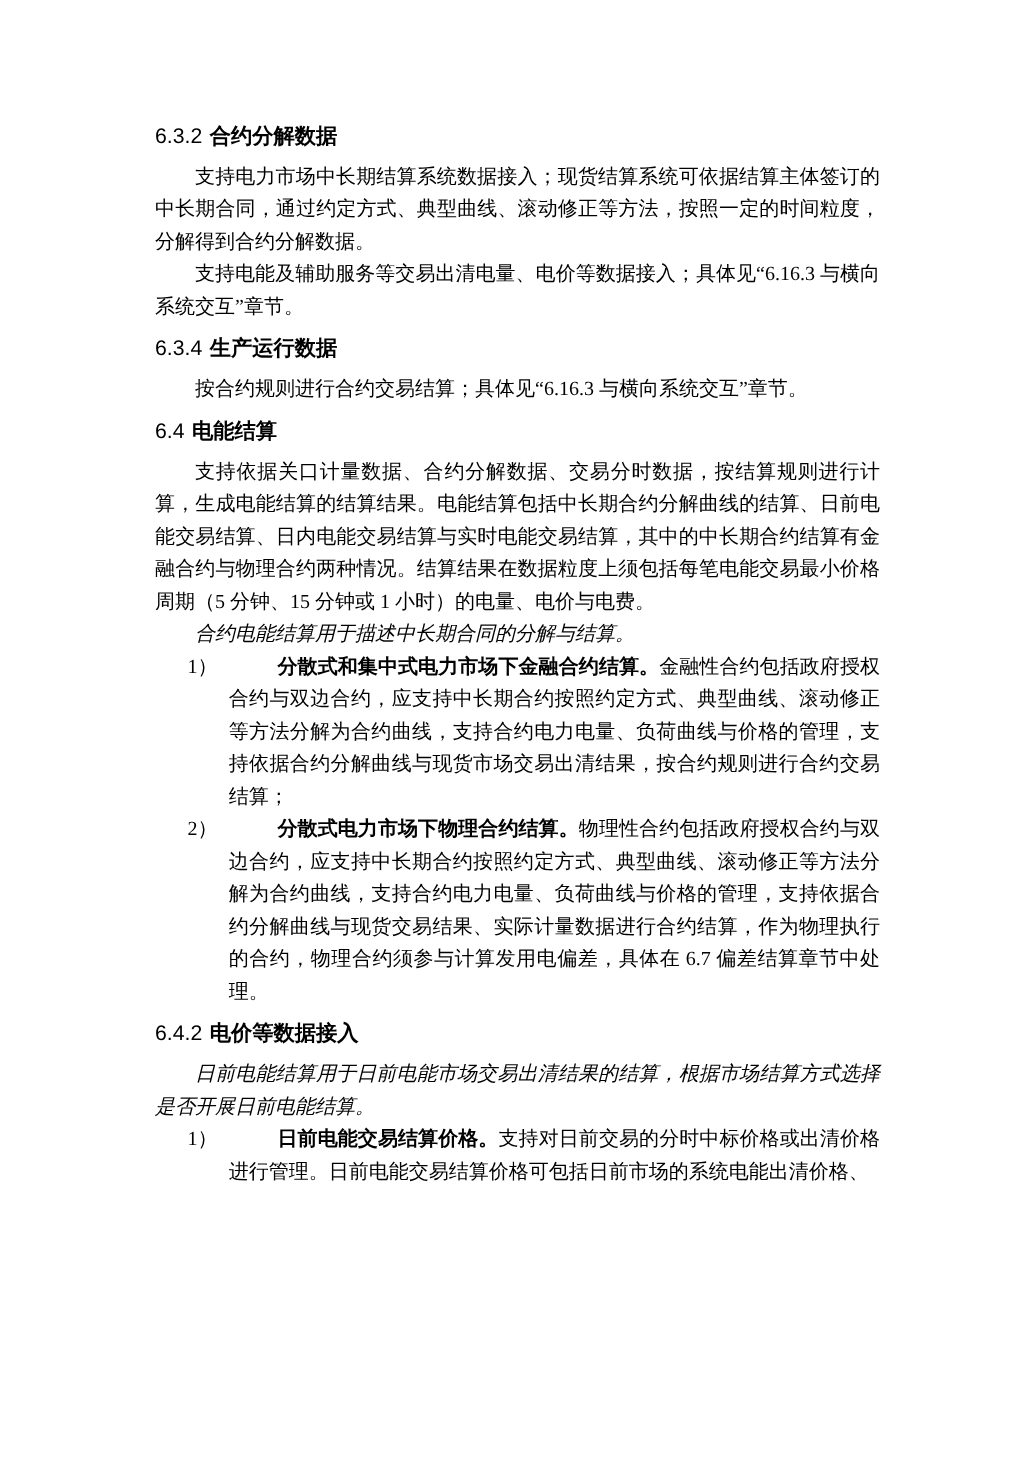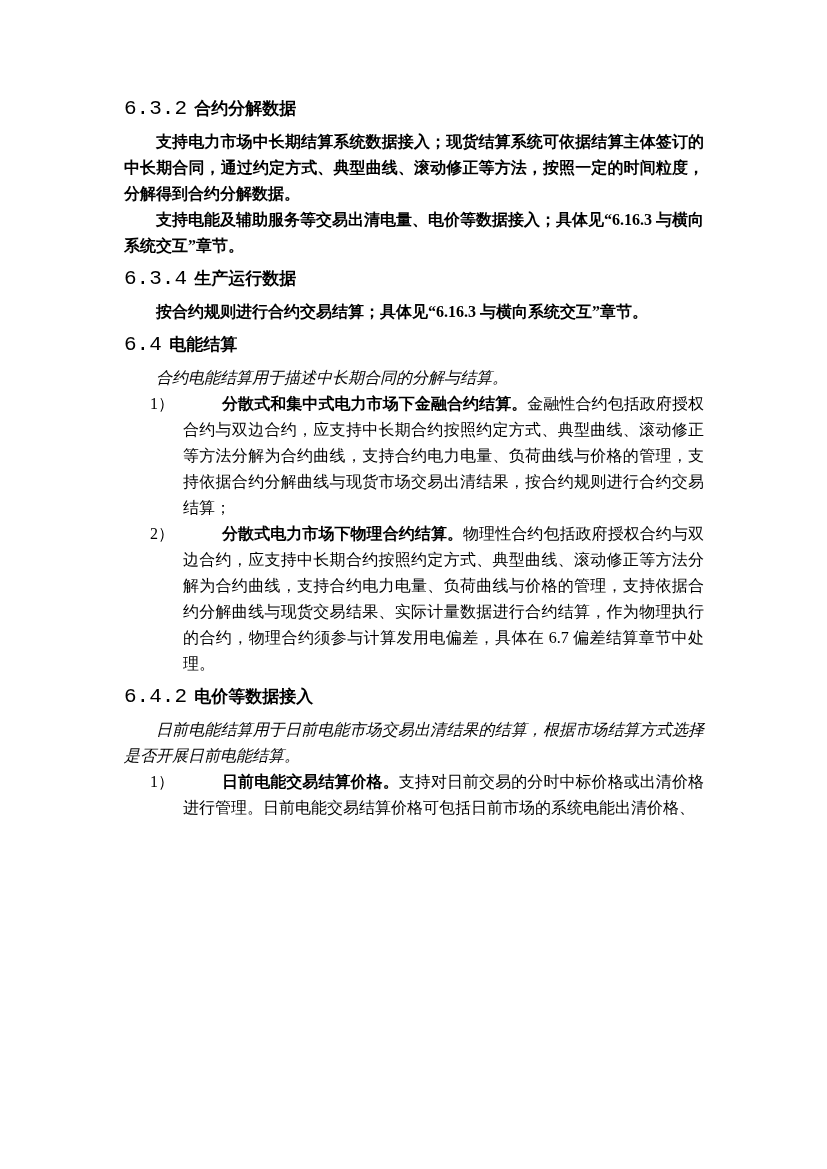--- a/index.html
+++ b/index.html
@@ -18,30 +18,29 @@
   }
   h2.sec-heading {
     margin: 7px 0 7px 0;
     font-size: 17px;
     font-weight: bold;
     line-height: 26px;
     font-family: "Liberation Sans", "DejaVu Sans", sans-serif;
   }
   h2.sec-heading:first-child { margin-top: 0; }
   .h-num {
-    font-family: Liberation Mono, monospace;
+    font-family: Liberation Sans, sans-serif;
     font-weight: normal;
-    font-size: 21px;
+    font-size: 17px;
     margin-right: 0.35em;
   }
   p.body-para {
     margin: 0;
     text-indent: 2em;
     text-align: justify;
-    font-weight: bold;
   }
   p.intro-para {
     margin: 0;
     text-indent: 2em;
     text-align: justify;
     font-style: italic;
   }
   .list-item {
     position: relative;
     margin: 0;
@@ -68,20 +67,21 @@
   <p class="body-para">支持电能及辅助服务等交易出清电量、电价等数据接入；具体见“6.16.3 与横向系统交互”章节。</p>
 
   <h2 class="sec-heading">
     <span class="h-num">6.3.4</span><span class="h-title">生产运行数据</span>
   </h2>
   <p class="body-para">按合约规则进行合约交易结算；具体见“6.16.3 与横向系统交互”章节。</p>
 
   <h2 class="sec-heading">
     <span class="h-num">6.4</span><span class="h-title">电能结算</span>
   </h2>
+  <p class="body-para">支持依据关口计量数据、合约分解数据、交易分时数据，按结算规则进行计算，生成电能结算的结算结果。电能结算包括中长期合约分解曲线的结算、日前电能交易结算、日内电能交易结算与实时电能交易结算，其中的中长期合约结算有金融合约与物理合约两种情况。结算结果在数据粒度上须包括每笔电能交易最小价格周期（5 分钟、15 分钟或 1 小时）的电量、电价与电费。</p>
 
   <p class="intro-para">合约电能结算用于描述中长期合同的分解与结算。</p>
 
   <div class="list-item">
     <span class="list-marker">1）</span><span class="li-bold">分散式和集中式电力市场下金融合约结算。</span><span>金融性合约包括政府授权合约与双边合约，应支持中长期合约按照约定方式、典型曲线、滚动修正等方法分解为合约曲线，支持合约电力电量、负荷曲线与价格的管理，支持依据合约分解曲线与现货市场交易出清结果，按合约规则进行合约交易结算；</span>
   </div>
 
   <div class="list-item">
     <span class="list-marker">2）</span><span class="li-bold">分散式电力市场下物理合约结算。</span><span>物理性合约包括政府授权合约与双边合约，应支持中长期合约按照约定方式、典型曲线、滚动修正等方法分解为合约曲线，支持合约电力电量、负荷曲线与价格的管理，支持依据合约分解曲线与现货交易结果、实际计量数据进行合约结算，作为物理执行的合约，物理合约须参与计算发用电偏差，具体在 6.7 偏差结算章节中处理。</span>
   </div>

